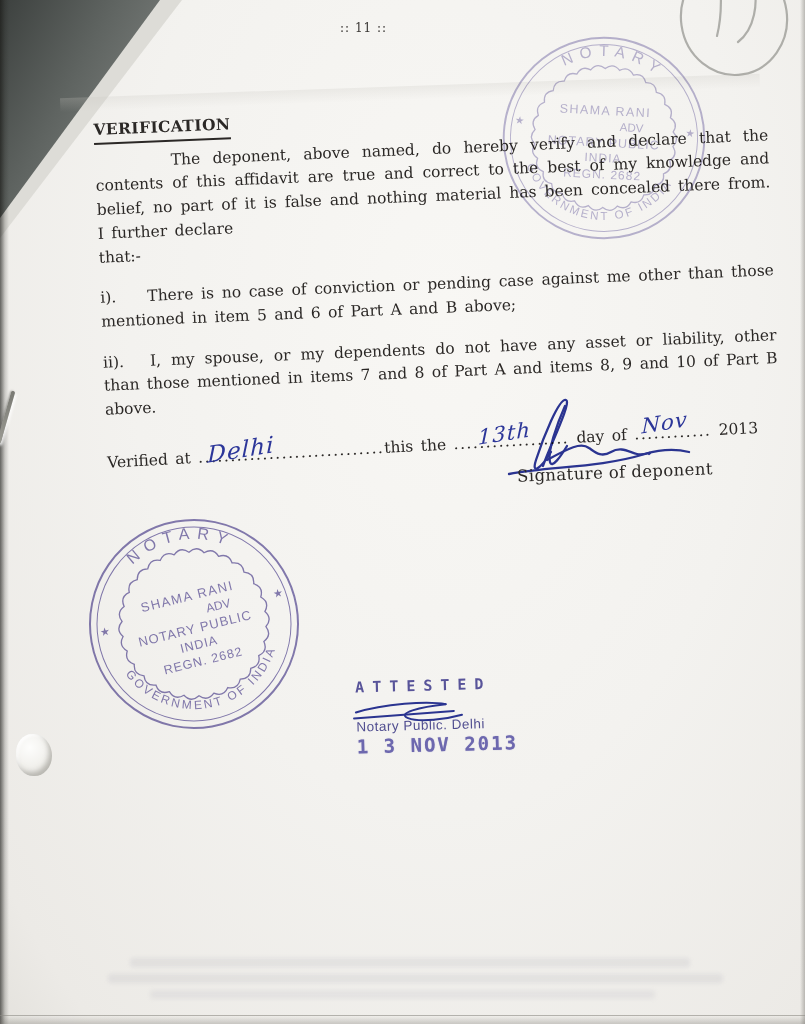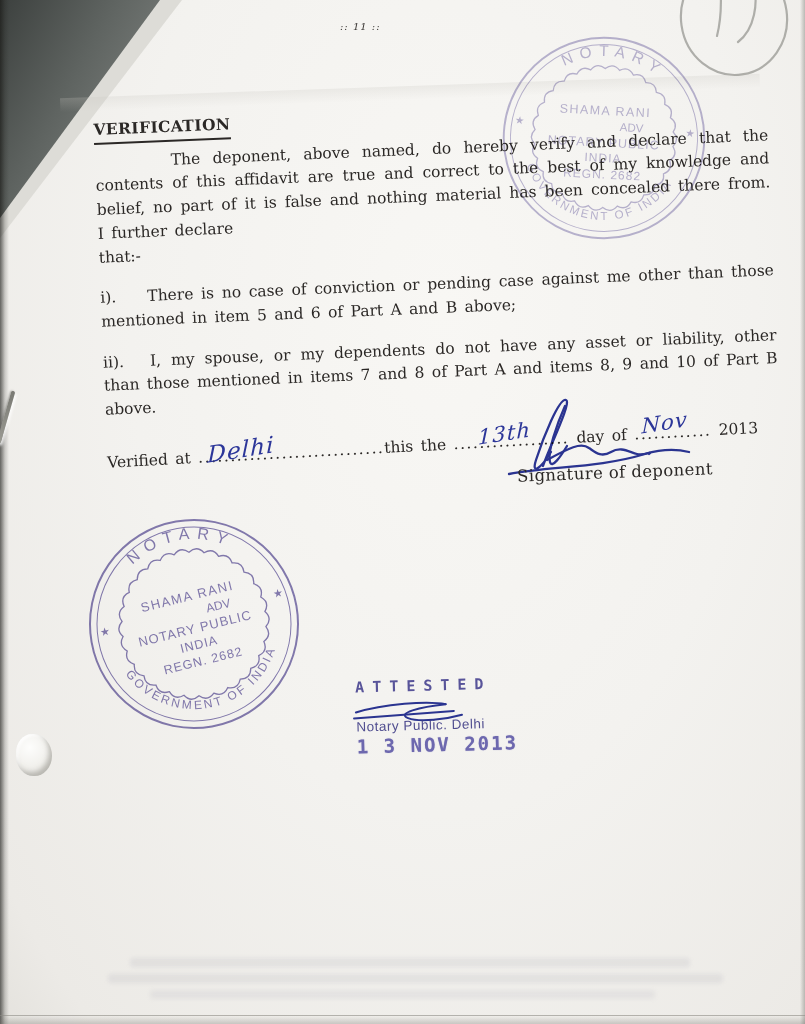--- a/index.html
+++ b/index.html
@@ -34,22 +34,22 @@
     box-shadow:inset -3px -4px 5px rgba(140,138,132,.55), inset 2px 2px 3px rgba(255,255,255,.9); }
   .crease-band { position:absolute; left:60px; top:86px; width:700px; height:14px;
     background:linear-gradient(rgba(200,198,192,.25), transparent); transform:rotate(-2deg); }
   .ghost-bar { position:absolute; height:9px; border-radius:4px; filter:blur(2px);
     background:rgba(140,142,158,.13); }
   .ghost1 { left:130px; top:958px; width:560px; }
   .ghost2 { left:108px; top:974px; width:615px; }
   .ghost3 { left:150px; top:990px; width:505px; background:rgba(140,142,158,.10); }
 
   
-  .page-number { position:absolute; left:340px; top:21px; font-size:10px;
-    letter-spacing:1px; color:#3a3734;font-style:italic; }
+  .page-number { position:absolute; left:340px; top:21px; font-size:12px;
+    letter-spacing:1px; color:#3a3734; }
   .doc { position:absolute; left:93px; top:118px; width:674px; color:#2b2826;
     font-size:15.5px; line-height:1.53; transform:rotate(-2.35deg);
     transform-origin:0 0; word-spacing:2.5px; }
   .doc p { margin:0; text-align:justify; }
   .heading { font-weight:bold; font-size:15.5px; letter-spacing:.4px;
     border-bottom:2px solid #2b2826; display:inline-block; padding-bottom:1px; }
   .para { margin-top:7px !important; text-indent:76px; }
   .para-tail { text-indent:0; }
   .item { margin-top:17px !important; }
   .item .marker { display:inline-block; width:47px; }

